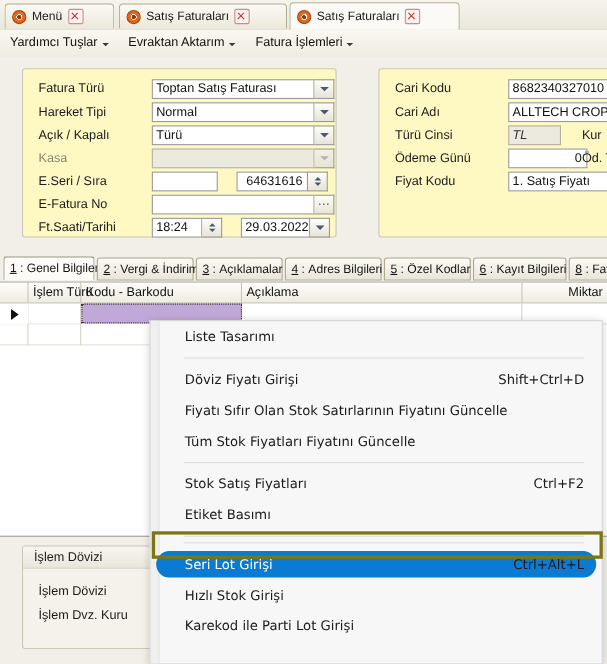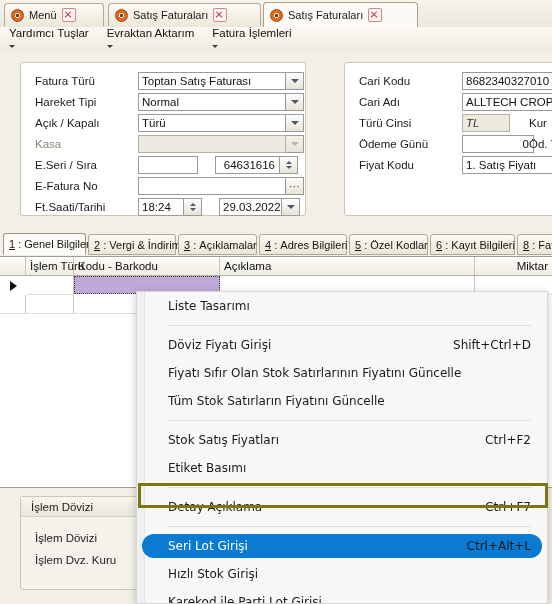--- a/index.html
+++ b/index.html
@@ -49,34 +49,33 @@
   .tabclose:after{transform:rotate(-45deg);}
 
   
   #menubar{
     position:absolute;left:0;top:27px;width:552px;height:24px;
     background:linear-gradient(#faf8f1,#efece0);
     border-bottom:1px solid #cfc9b6;
     display:flex;align-items:center;
   }
   .mbitem{
-    display:flex;align-items:flex-start;gap:4px;
+    display:flex;align-items:center;gap:4px;
     padding:0 9px;height:24px;font-size:11.5px;color:#101010;
     white-space:nowrap;
-    flex-direction:column;
   }
   .caret{
     width:0;height:0;border-left:3.2px solid transparent;border-right:3.2px solid transparent;
     border-top:3.6px solid #3a3a3a;display:inline-block;margin-top:2px;
   }
 
   
   #hdrarea{position:absolute;left:0;top:51px;width:552px;height:175px;background:#f1efe7;}
   .gbox{
-    position:absolute;border:1px solid #ccc7b6;background:#ffffff;
+    position:absolute;border:1px solid #ccc7b6;background:#fef9c3;
     border-radius:3px;
   }
   #boxL{left:20px;top:11px;width:284px;height:152px;}
   #boxR{left:344px;top:11px;width:250px;height:152px;}
   .frow{position:absolute;height:18px;display:flex;align-items:center;}
   .flabel{font-size:11.5px;color:#1b1b1b;white-space:nowrap;}
   .fld{
     box-sizing:border-box;height:18px;background:#fff;
     border:1px solid #9a9a9a;font-size:11.5px;color:#111;
     display:flex;align-items:center;padding:0 3px;
@@ -443,39 +442,35 @@
 
   <div class="mi">
     <span class="txt">Döviz Fiyatı Girişi</span>
     <span class="acc">Shift+Ctrl+D</span>
   </div>
   <div class="mi">
     <span class="txt">Fiyatı Sıfır Olan Stok Satırlarının Fiyatını Güncelle</span>
     <span class="acc"></span>
   </div>
   <div class="mi">
-    <span class="txt">Tüm Stok Satırların Fiyatını Güncelle</span>
+    <span class="txt">Tüm Stok Fiyatları Fiyatını Güncelle</span>
     <span class="acc"></span>
   </div>
   <div class="sep"></div>
 
   <div class="mi">
     <span class="txt">Stok Satış Fiyatları</span>
     <span class="acc">Ctrl+F2</span>
   </div>
   <div class="mi">
     <span class="txt">Etiket Basımı</span>
     <span class="acc"></span>
   </div>
   <div class="sep"></div>
 
-  <div class="mi">
-    <span class="txt">Detay Açıklama</span>
-    <span class="acc">Ctrl+F7</span>
-  </div>
   <div class="sep"></div>
 
   <div class="mi hl">
     <span class="hlbg"></span>
     <span class="txt">Seri Lot Girişi</span>
     <span class="acc">Ctrl+Alt+L</span>
   </div>
   <div class="mi">
     <span class="txt">Hızlı Stok Girişi</span>
     <span class="acc"></span>

